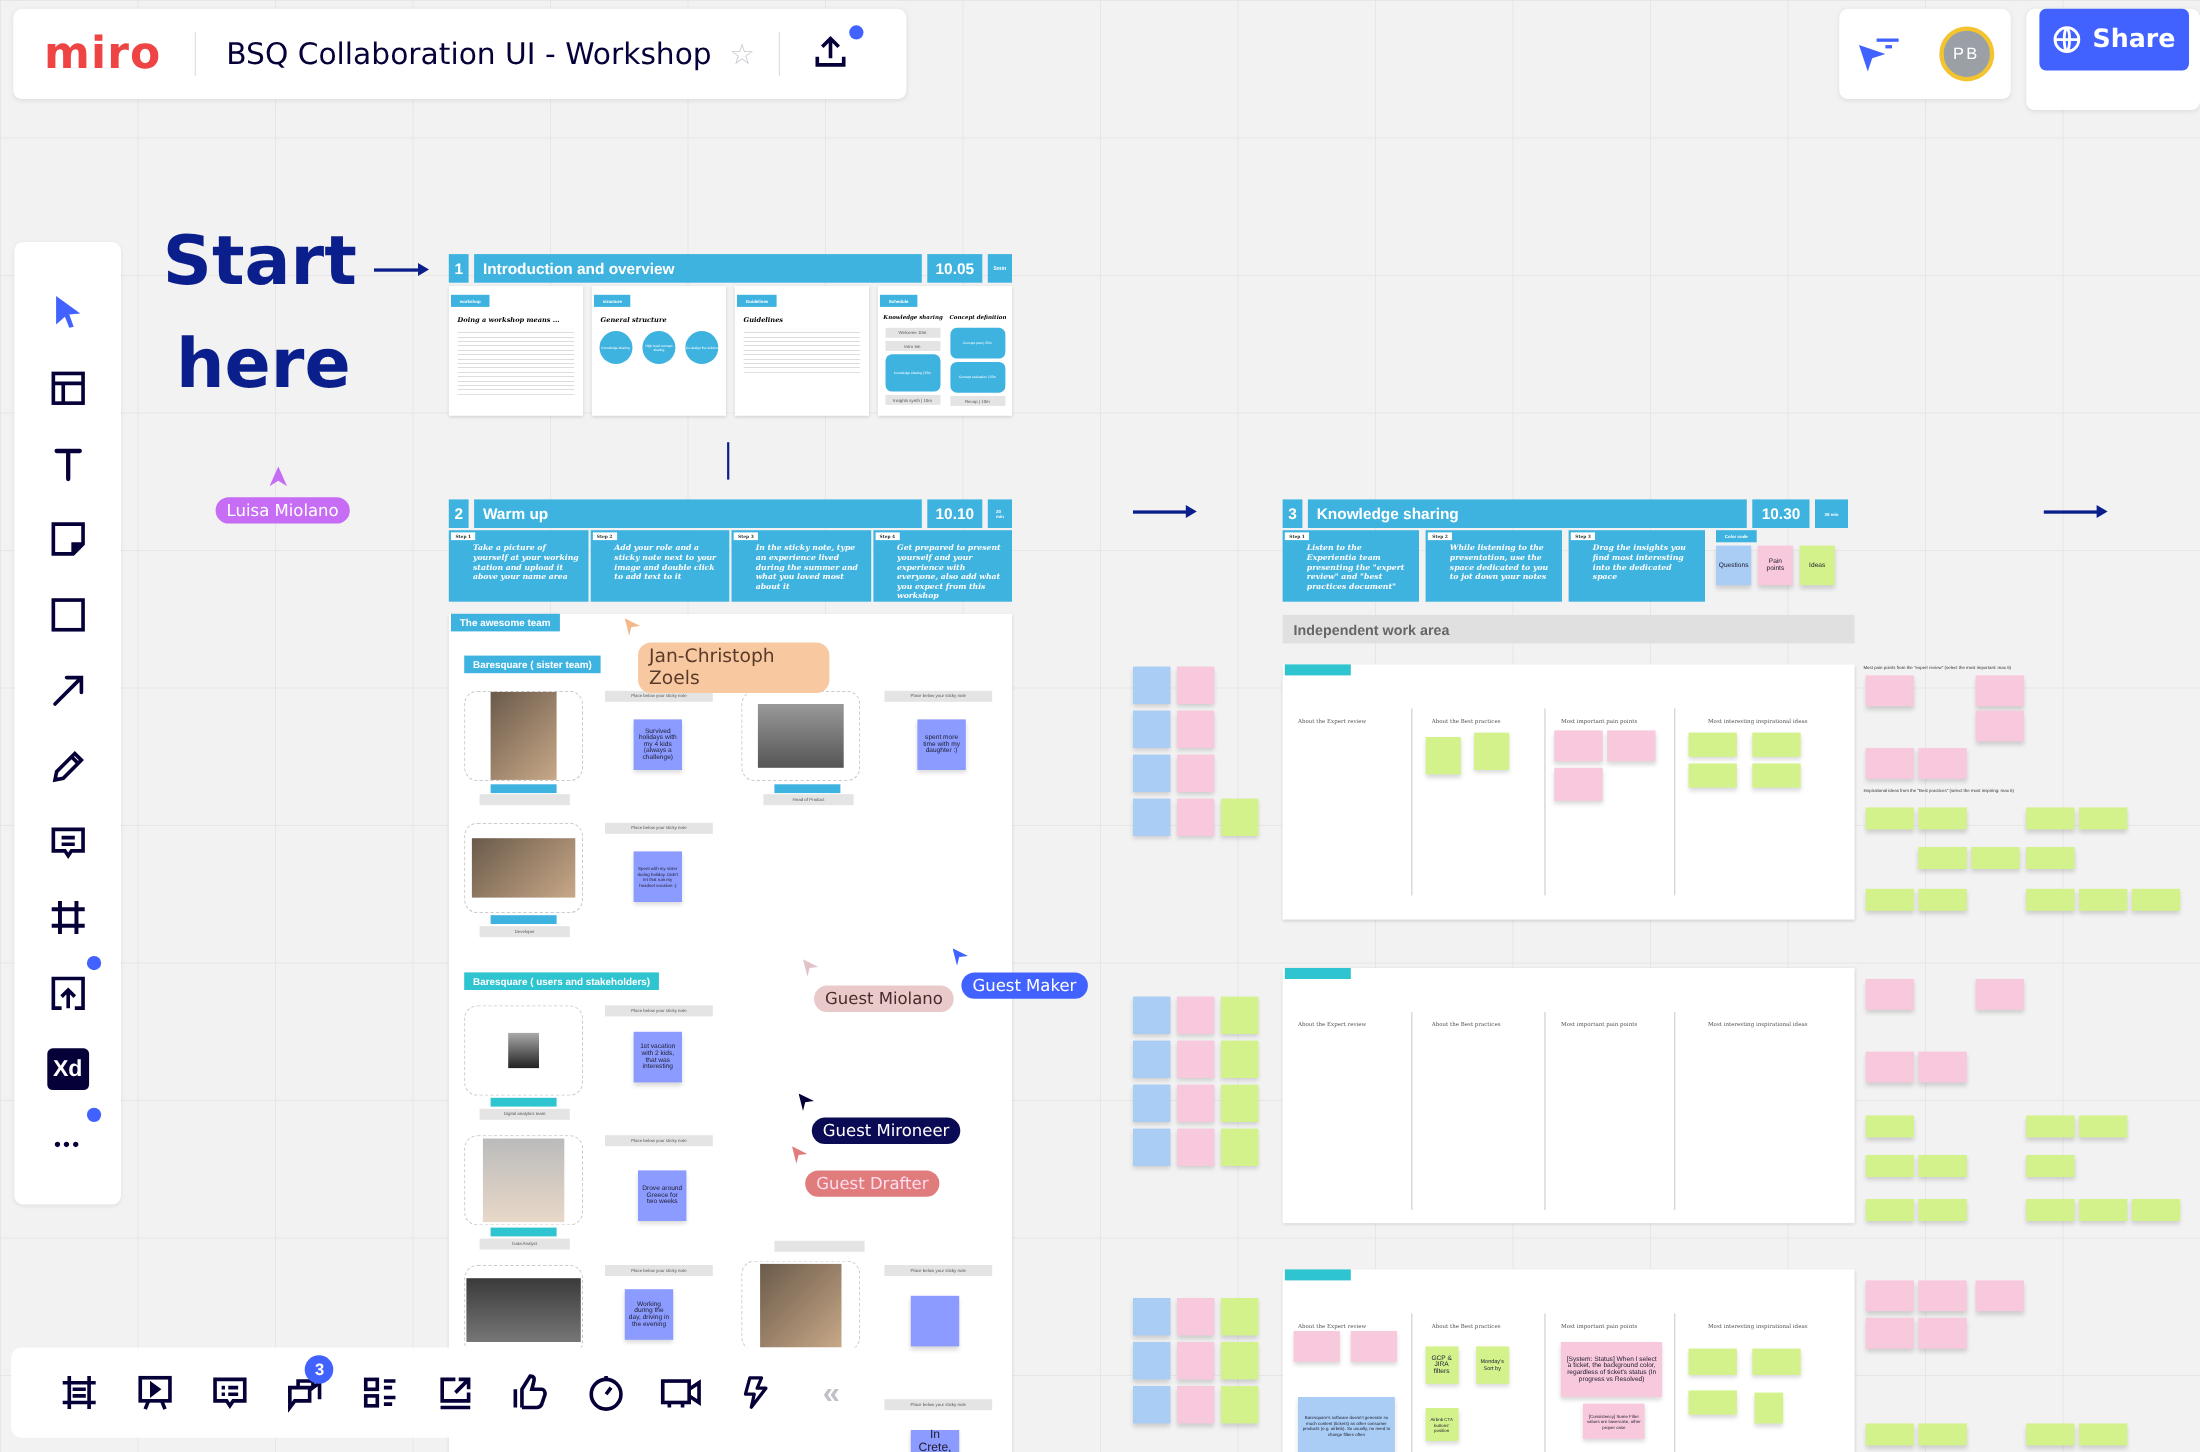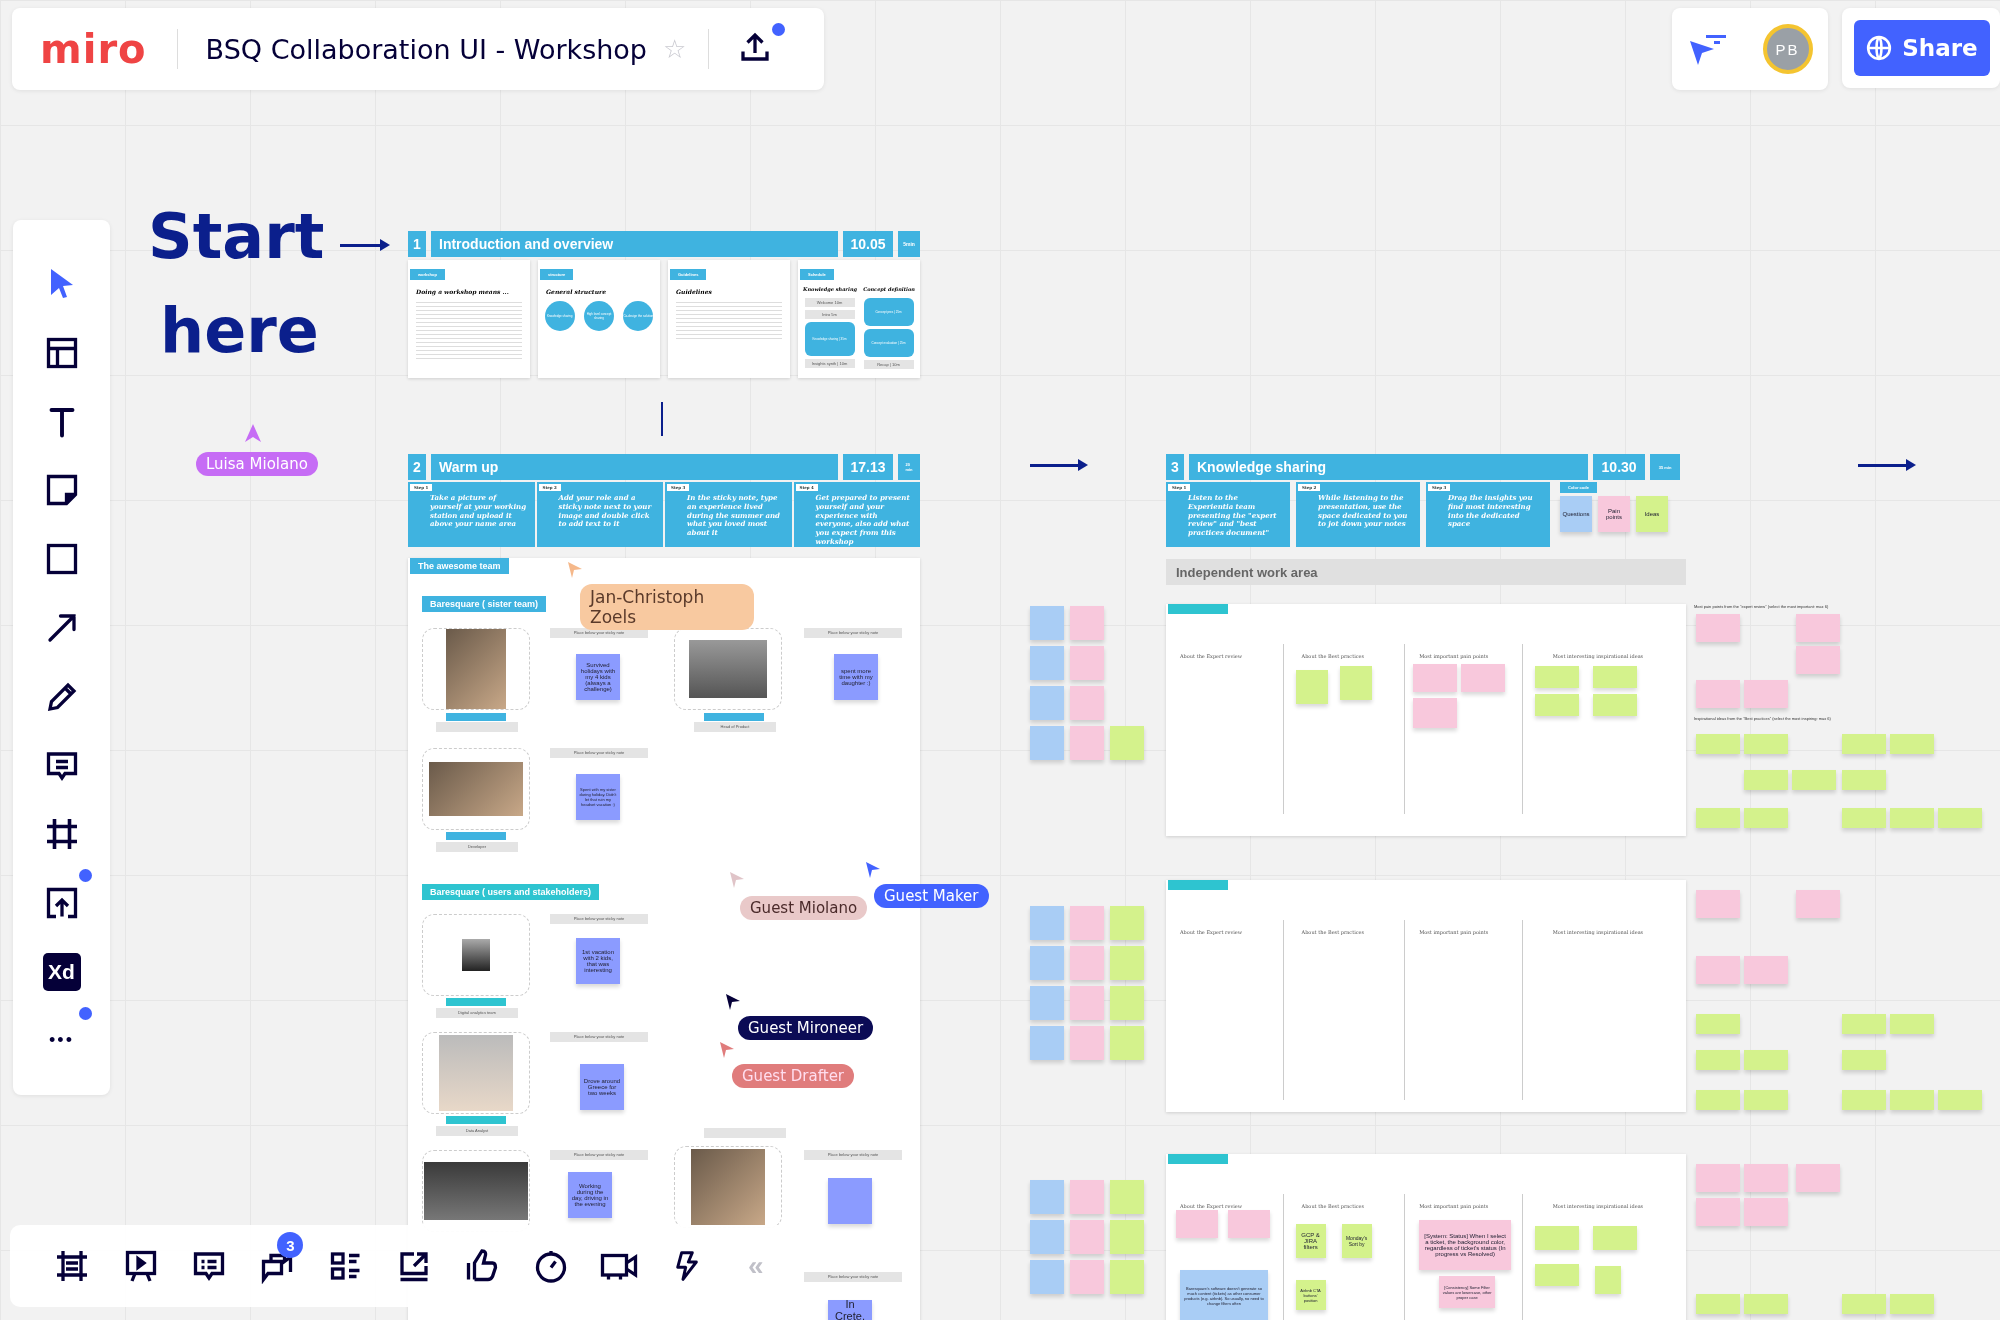--- a/index.html
+++ b/index.html
@@ -11,21 +11,21 @@
 .panel{background:#fff;border-radius:8px;box-shadow:0 1px 4px rgba(0,0,0,.08)}
 
 #topbar-left{left:12px;top:8px;width:812px;height:82px;display:flex;align-items:center}
 .logo{font-family:"DejaVu Sans",sans-serif;font-weight:bold;font-size:40px;color:#ef4444;margin-left:28px;letter-spacing:1px}
 .vsep{width:1px;height:40px;background:#ddd}
 .board-title{font-family:"DejaVu Sans",sans-serif;font-size:27px;color:#050038;margin-left:28px}
 .star{font-size:26px;color:#c9c9d0;margin-left:16px}
 .upload{position:relative;margin-left:28px;width:40px;height:40px}
 .dot{width:13px;height:13px;border-radius:50%;background:#4262ff;position:absolute}
 #topbar-right1{left:1672px;top:8px;width:156px;height:82px;display:flex;align-items:center;justify-content:space-around}
-#topbar-right2{left:1842px;top:8px;width:158px;height:80px;display:flex;align-items:center}
+#topbar-right2{left:1842px;top:8px;width:158px;height:92px;display:flex;}
 .share-btn{margin-left:12px;width:136px;height:56px;background:#4262ff;border-radius:6px;color:#fff;font-weight:bold;font-size:23px;display:flex;align-items:center;justify-content:center;gap:10px;font-family:"DejaVu Sans",sans-serif}
 .avatar{width:50px;height:50px;border-radius:50%;background:#9aa0a6;border:4px solid #f4c430;color:#fff;font-size:15px;font-weight:normal;display:flex;align-items:center;justify-content:center;letter-spacing:2px}
 
 #left-toolbar{left:13px;top:220px;width:97px;height:875px;display:flex;flex-direction:column;align-items:center;padding-top:36px}
 .tool{width:56px;height:56px;margin-bottom:12.8px;display:flex;align-items:center;justify-content:center;position:relative}
 
 #bottom-toolbar{left:10px;top:1225px;width:780px;height:82px;display:flex;align-items:center;padding-left:28px;gap:0;border-radius:10px;background:rgba(255,255,255,.95)}
 .btool{width:69px;height:60px;display:flex;align-items:center;justify-content:center;position:relative}
 .badge{position:absolute;top:-4px;right:8px;width:26px;height:26px;border-radius:50%;background:#4262ff;color:#fff;font-size:15px;font-weight:bold;display:flex;align-items:center;justify-content:center}
 
@@ -205,21 +205,21 @@
       </div>
     </div>
   </div>
 </div>
 
 <div class="abs" style="left:661px;top:402px;width:2px;height:34px;background:#0b1f8c"></div>
 
 <div class="abs sec-head" style="left:408px;top:454px;width:512px">
   <div class="sh" style="width:18px;justify-content:center">2</div>
   <div class="sh" style="flex:1">Warm up</div>
-  <div class="sh" style="width:50px;justify-content:center">17.13</div>
+  <div class="sh" style="width:50px;justify-content:center">10.10</div>
   <div class="sh" style="width:22px;font-size:4px;justify-content:center">20 min</div>
 </div>
 <div class="abs" style="left:408px;top:482px;width:512px;display:flex;gap:2px">
   <div class="step" style="flex:1;height:65px"><span class="lbl">Step 1</span><span>Take a picture of yourself at your working station and upload it above your name area</span></div>
   <div class="step" style="flex:1;height:65px"><span class="lbl">Step 2</span><span>Add your role and a sticky note next to your image and double click to add text to it</span></div>
   <div class="step" style="flex:1;height:65px"><span class="lbl">Step 3</span><span>In the sticky note, type an experience lived during the summer and what you loved most about it</span></div>
   <div class="step" style="flex:1;height:65px"><span class="lbl">Step 4</span><span>Get prepared to present yourself and your experience with everyone, also add what you expect from this workshop</span></div>
 </div>
 
 <div class="abs frame" style="left:408px;top:558px;width:512px;height:780px">

